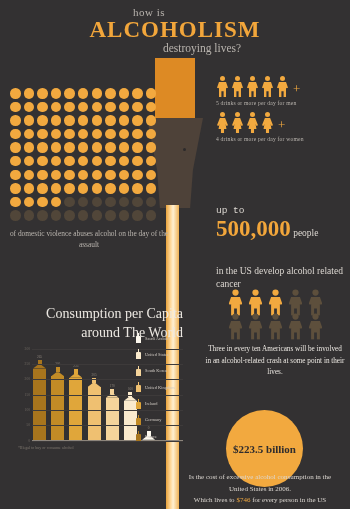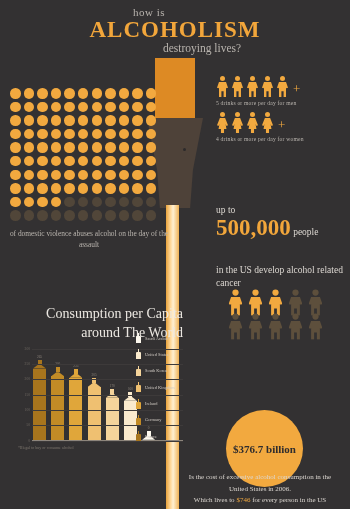--- a/index.html
+++ b/index.html
@@ -48,21 +48,21 @@
   
   .person{width:13px;}
   .person .head{width:5px;height:5px;border-radius:50%;background:#f2a93f;margin:0 auto 1px;}
   .person .body{width:11px;height:15px;margin:0 auto;background:#f2a93f;
     clip-path:polygon(18% 0,82% 0,100% 38%,88% 42%,82% 38%,82% 100%,60% 100%,60% 62%,40% 62%,40% 100%,18% 100%,18% 38%,12% 42%,0 38%);}
   .person.w .body{clip-path:polygon(26% 0,74% 0,100% 48%,86% 54%,78% 40%,86% 74%,64% 74%,64% 100%,36% 100%,36% 74%,14% 74%,22% 40%,14% 54%,0 48%);}
   .person.dk .head,.person.dk .body{background:#5d4f3c;}
 
   
   .five{position:absolute;left:216px;top:205px;width:132px;}
-  .five .upto{color:#ddd8d2;font-size:9.5px;}
+  .five .upto{color:#ddd8d2;font-size:9.5px;font-family:Liberation Mono, monospace;}
   .five .big{color:#f2a63b;font-size:23px;font-weight:bold;line-height:1.1;display:inline;}
   .five .people{color:#ddd8d2;font-size:9.5px;display:inline;}
   .five .rest{color:#ddd8d2;font-size:9.5px;line-height:1.35;margin-top:24px;}
 
   
   .crash{position:absolute;left:205px;top:292px;width:140px;}
   .crash-grid{display:flex;flex-direction:column;gap:3px;align-items:center;}
   .crash-row{display:flex;gap:5px;}
   .crash-cap{color:#ece8e2;font-size:7.2px;line-height:1.6;text-align:center;margin-top:7px;}
 
@@ -343,24 +343,25 @@
           <div class="person dk" style="transform: scale(1.25); margin: 0px 1px;">
             <div class="head"></div>
             <div class="body"></div>
           </div>
           <div class="person dk" style="transform: scale(1.25); margin: 0px 1px;">
             <div class="head"></div>
             <div class="body"></div>
           </div>
         </div>
       </div>
+    <div class="crash-cap">Three in every ten Americans will be involved in an alcohol-related crash at some point in their lives.</div>
   </div>
 
   <div class="circle">
-    <span>$376.7 billion</span>
+    <span>$223.5 billion</span>
   </div>
   <div class="cost-cap">
     <span>Is the cost of excessive alcohol consumption in the United States in 2006.</span><br>
     <span>Which lives to </span><b>$746</b><span> for every person in the US</span>
   </div>
 
   <div class="chart">
     <div class="chart-title">Consumption per Capita around The World</div>
     <div class="plot">
       <div class="yaxis" id="yaxis">

